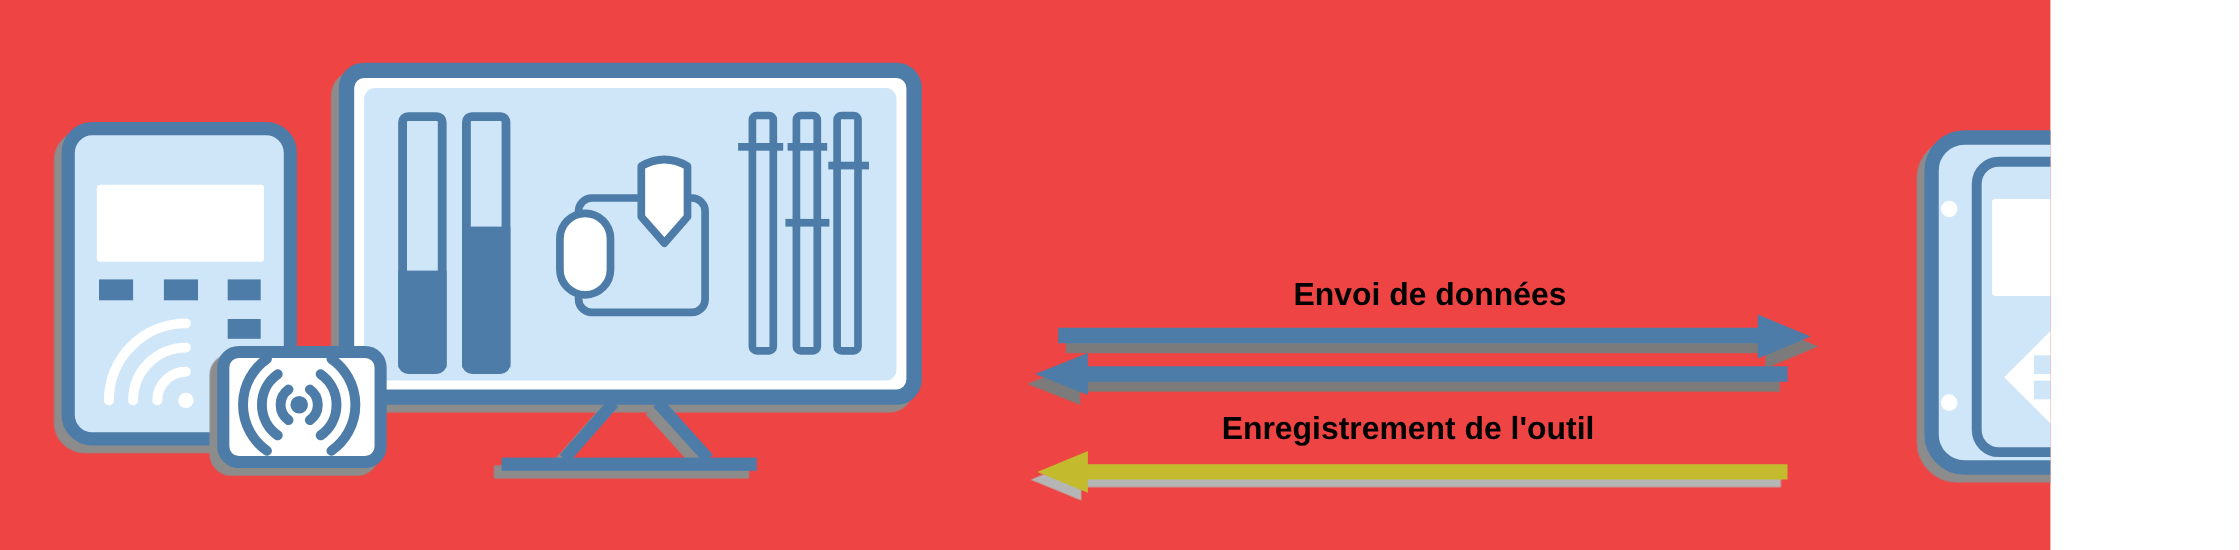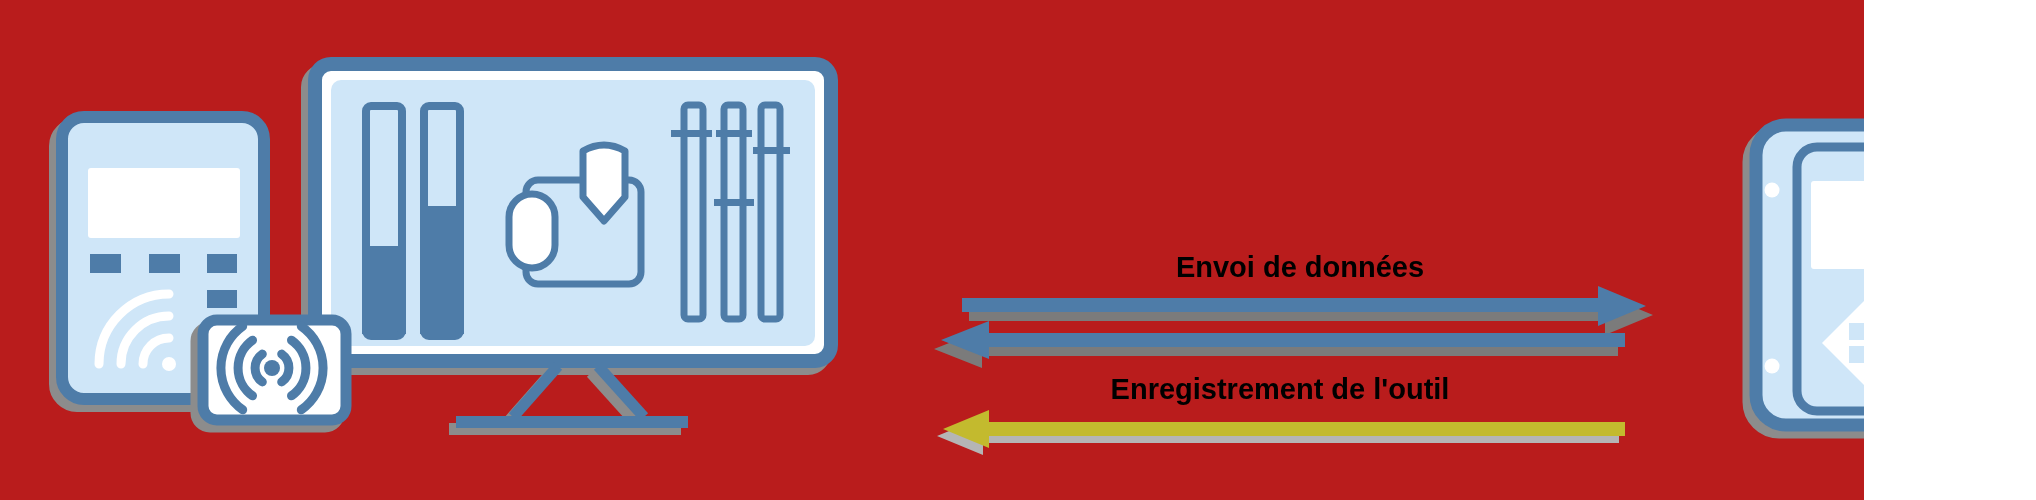--- a/index.html
+++ b/index.html
@@ -1,16 +1,16 @@
 <!DOCTYPE html>
 <html style="--accent-blue: #4e7ca8; --fill-blue: #cfe6f8; --arrow-yellow: #c3ba2e; --shadow-dark: #8c8c8c; --shadow-line: #7b7b7b; --shadow-yellow: #b5b5b5; --label-text: #000000;"><head>
 <meta charset="utf-8">
 <style>
   html,body{margin:0;padding:0;background:#fff;}
-  .canvas{position:relative;width:1864px;height:500px;background:#b91c1c;overflow:hidden;
+  .canvas{position:relative;width:1864px;height:500px;background:#ef4444;overflow:hidden;
           font-family:"Liberation Sans", sans-serif;}
   svg{position:absolute;left:0;top:0;}
 
   
   .st-blue{stroke:var(--accent-blue,#4e7ca8);}
   .f-blue{fill:var(--accent-blue,#4e7ca8);}
   .f-light{fill:var(--fill-blue,#cfe6f8);}
   .f-white{fill:#ffffff;}
   .f-none{fill:none;}
   .f-yellow{fill:var(--arrow-yellow,#c3ba2e);}

